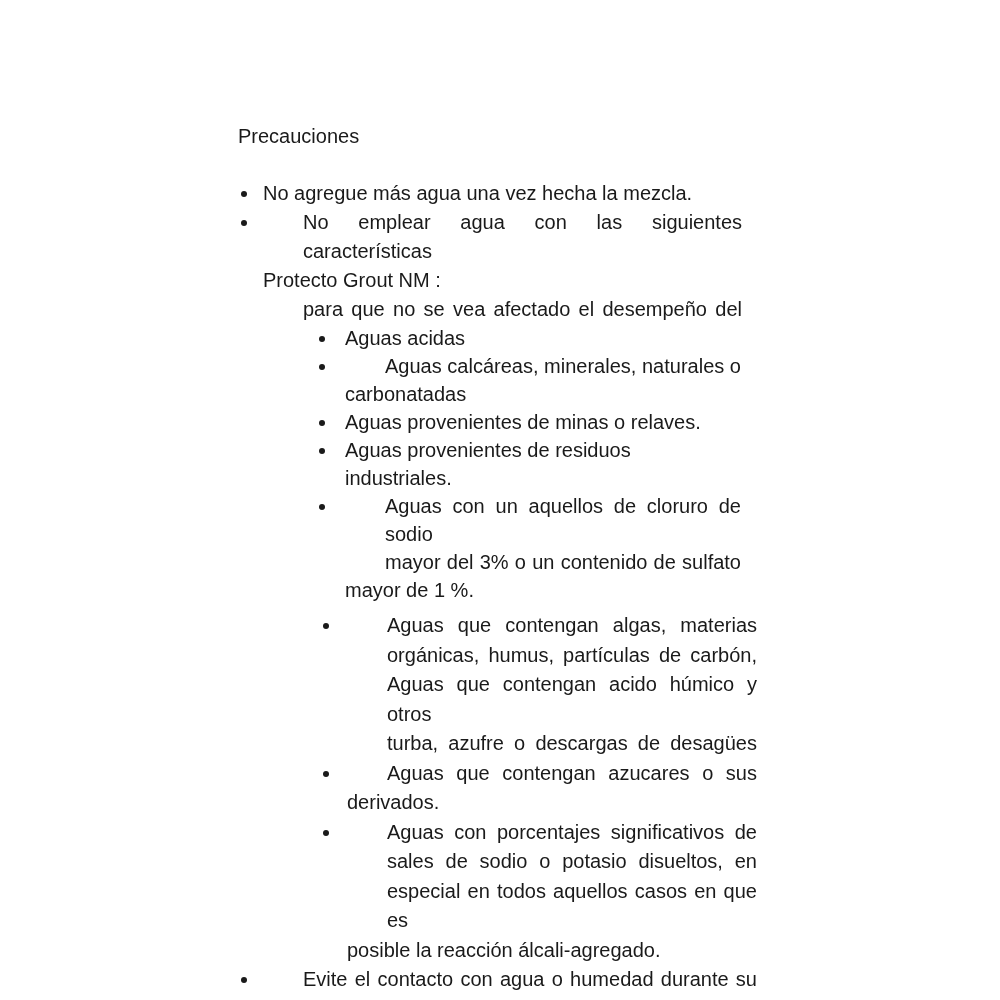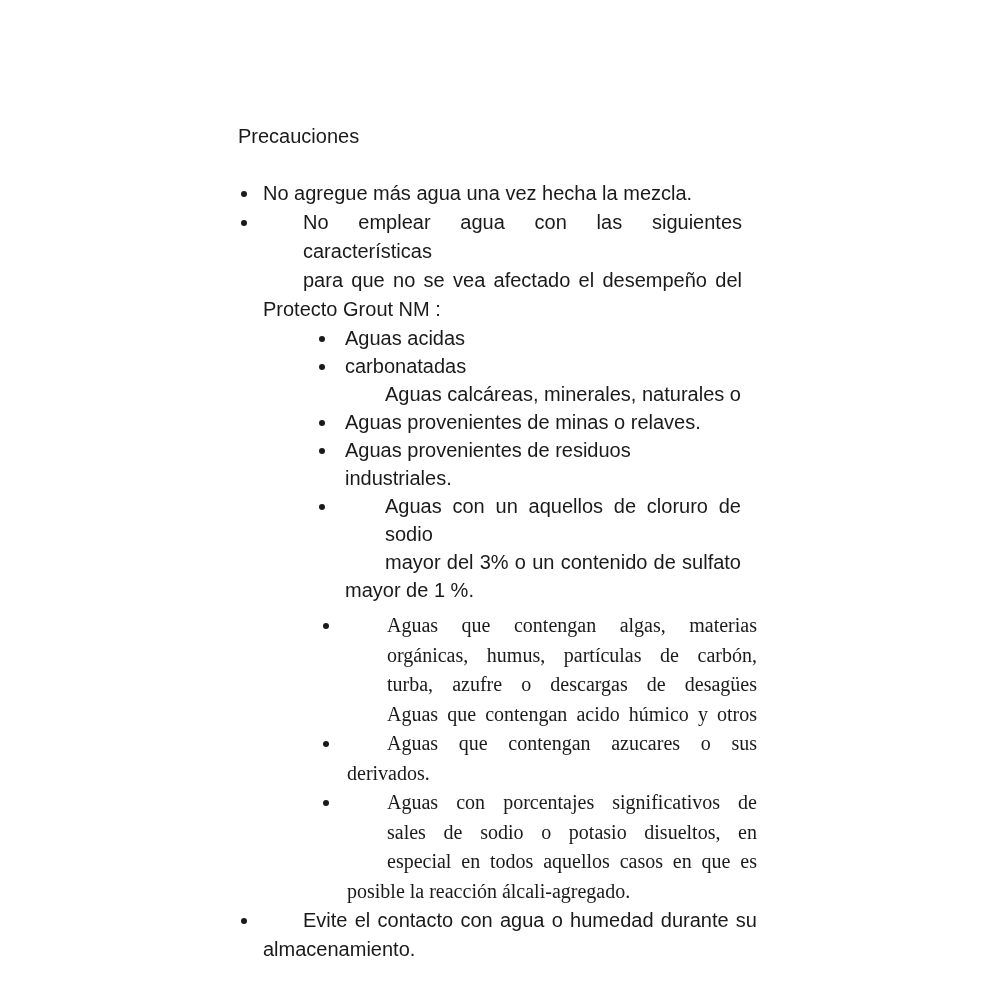--- a/index.html
+++ b/index.html
@@ -47,21 +47,20 @@
   .b2a {
     margin-left: 345px;
     width: 396px;
     line-height: 28px;
   }
   
   .b2b {
     margin-left: 347px;
     width: 410px;
     line-height: 29.5px;
-    font-family: Liberation Serif, serif;
   }
   .b2b.grp-first {
     margin-top: 7px;
   }
   .dot {
     position: absolute;
     width: 6px;
     height: 6px;
     border-radius: 50%;
     background: #1a1a1a;
@@ -84,52 +83,52 @@
 <div class="doc">
   <p class="title">Precauciones</p>
   <div id="doc-body">
       <div class="item b1">
         <span class="dot"></span>
         <div class="line">No agregue más agua una vez hecha la mezcla.</div>
       </div>
       <div class="item b1">
         <span class="dot"></span>
         <div class="line j">No emplear agua con las siguientes características</div>
+        <div class="line">Protecto Grout NM :</div>
         <div class="line j">para que no se vea afectado el desempeño del</div>
-        <div class="line">Protecto Grout NM :</div>
       </div>
       <div class="item b2a">
         <span class="dot"></span>
         <div class="line">Aguas acidas</div>
       </div>
       <div class="item b2a">
         <span class="dot"></span>
+        <div class="line j">Aguas calcáreas, minerales, naturales o</div>
         <div class="line">carbonatadas</div>
-        <div class="line j">Aguas calcáreas, minerales, naturales o</div>
       </div>
       <div class="item b2a">
         <span class="dot"></span>
         <div class="line">Aguas provenientes de minas o relaves.</div>
       </div>
       <div class="item b2a">
         <span class="dot"></span>
         <div class="line">Aguas provenientes de residuos industriales.</div>
       </div>
       <div class="item b2a">
         <span class="dot"></span>
         <div class="line j">Aguas con un aquellos de cloruro de sodio</div>
         <div class="line j">mayor del 3% o un contenido de sulfato</div>
         <div class="line">mayor de 1 %.</div>
       </div>
       <div class="item b2b grp-first">
         <span class="dot"></span>
         <div class="line j">Aguas que contengan algas, materias</div>
         <div class="line j">orgánicas, humus, partículas de carbón,</div>
+        <div class="line j">Aguas que contengan acido húmico y otros</div>
         <div class="line j">turba, azufre o descargas de desagües</div>
-        <div class="line j">Aguas que contengan acido húmico y otros</div>
       </div>
       <div class="item b2b">
         <span class="dot"></span>
         <div class="line j">Aguas que contengan azucares o sus</div>
         <div class="line">derivados.</div>
       </div>
       <div class="item b2b">
         <span class="dot"></span>
         <div class="line j">Aguas con porcentajes significativos de</div>
         <div class="line j">sales de sodio o potasio disueltos, en</div>

